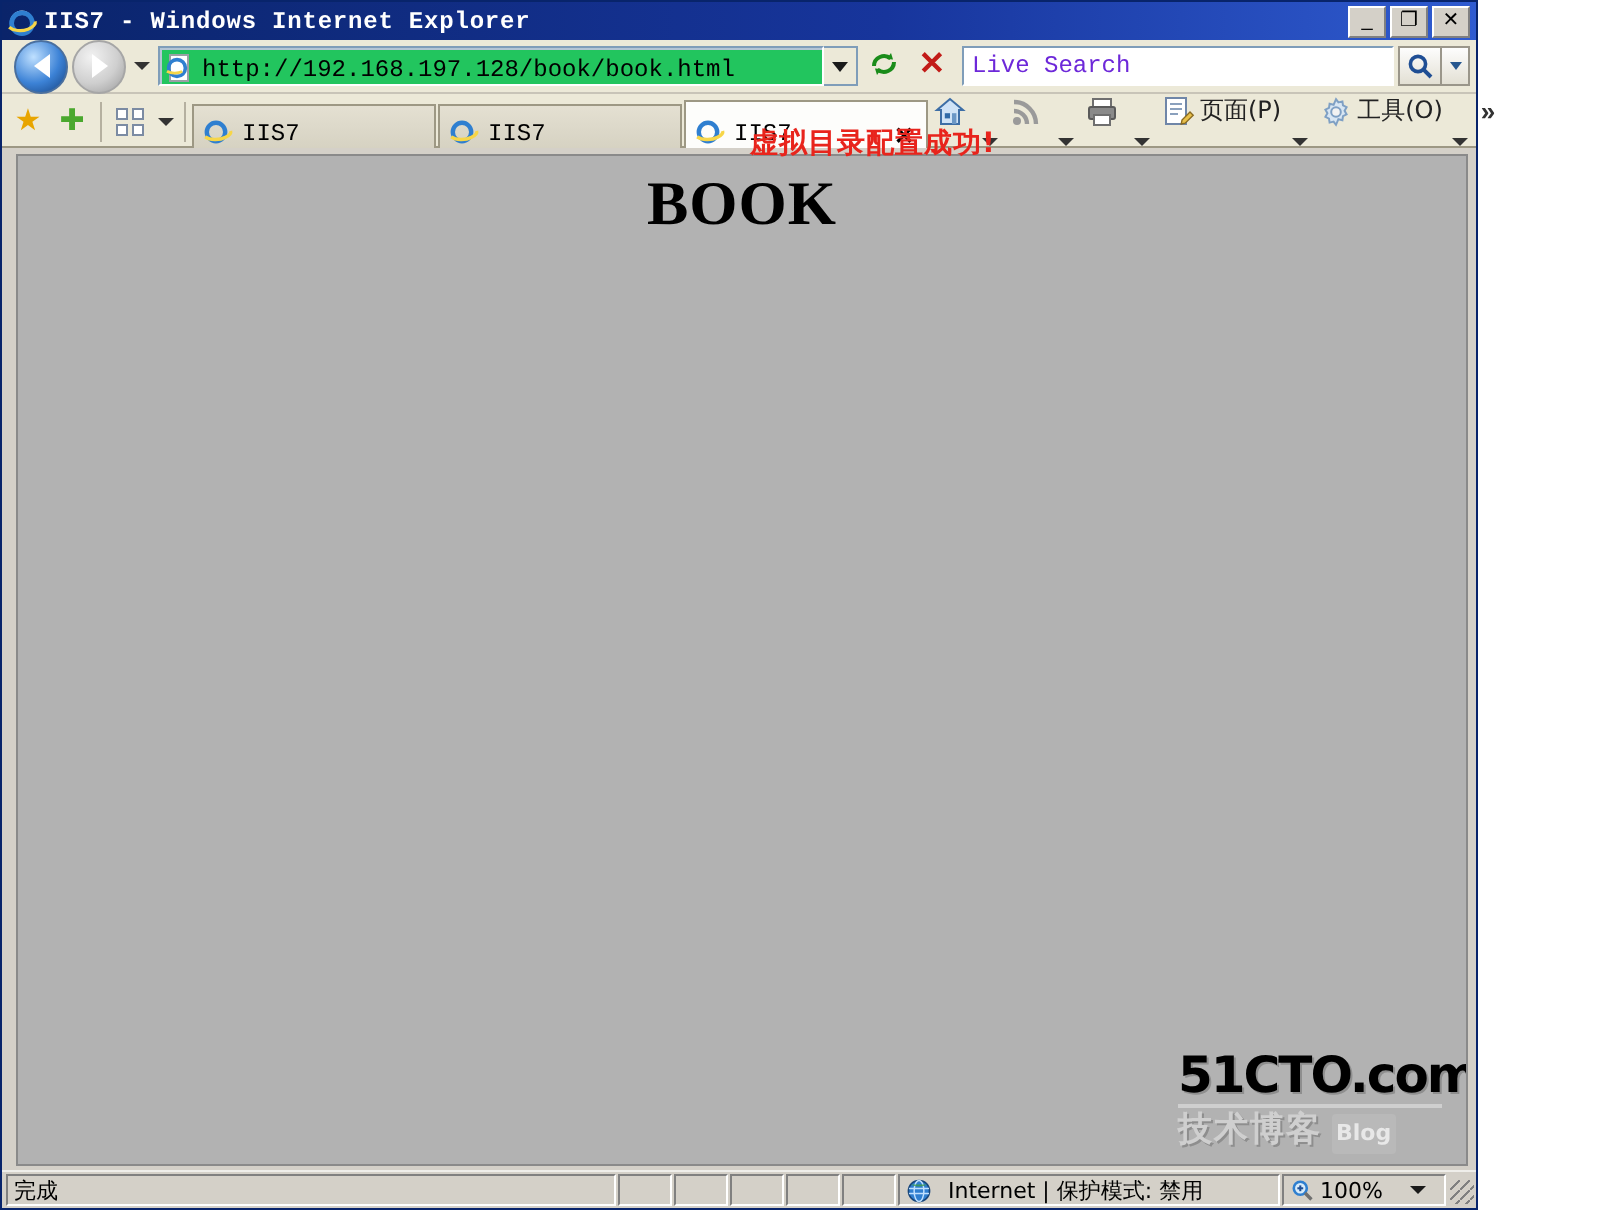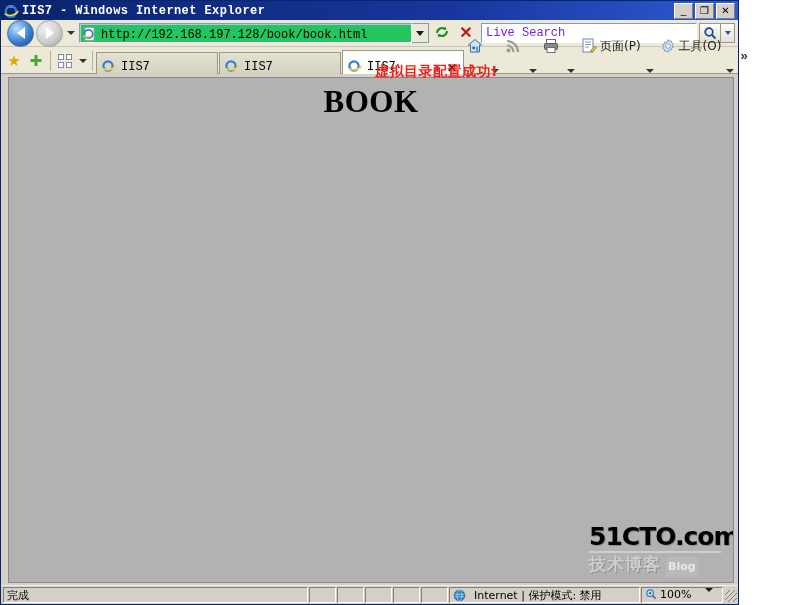--- a/index.html
+++ b/index.html
@@ -337,24 +337,24 @@
     color: #000;
     padding-right: 6px;
     line-height: 1;
   }
 
   .cmdspacer { flex: 1 1 auto; }
 
   .cmdbtn {
     height: 24px;
     display: flex;
-    align-items: flex-end;
+    align-items: flex-start;
     padding: 0 1px;
     flex: 0 0 auto;
-    margin-bottom: 18px;
+    margin-bottom: 2px;
   }
   .cmdbtn .cmd-label {
     font-family: "DejaVu Sans", sans-serif;
     font-size: 12px;
     color: #222;
     white-space: nowrap;
     padding-left: 2px;
   }
   .cmdbtn .ci { width: 18px; height: 18px; flex: 0 0 18px; }
   .cmdchev {
@@ -471,21 +471,21 @@
     font-family: "DejaVu Sans", sans-serif;
     font-size: 11px;
     color: #000;
     background: #d4d0c8;
     overflow: hidden;
     white-space: nowrap;
   }
   .sb-main { flex: 0 0 305px; }
   .sb-slot { flex: 0 0 27px; margin-left: 1px; }
   .sb-zone { flex: 1 1 auto; margin-left: 1px; display: flex; align-items: center; gap: 8px; }
-  .sb-zoom { flex: 0 0 82px; margin-left: 1px; display: flex; align-items: flex-start; gap: 3px; }
+  .sb-zoom { flex: 0 0 82px; margin-left: 1px; display: flex; align-items: center; gap: 3px; }
   .sb-grip {
     flex: 0 0 14px;
     display: flex;
     align-items: flex-end;
     justify-content: flex-end;
     padding-bottom: 1px;
   }
   .grip-lines {
     width: 12px; height: 12px;
     background:

